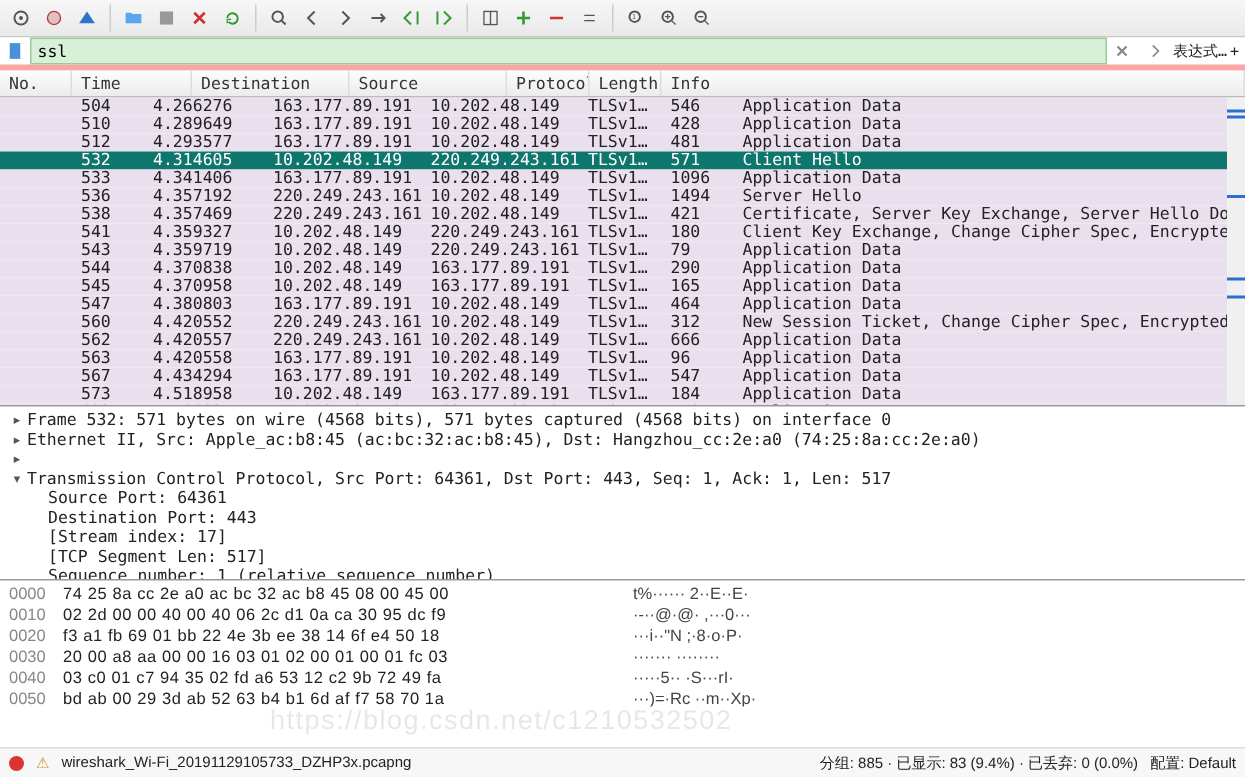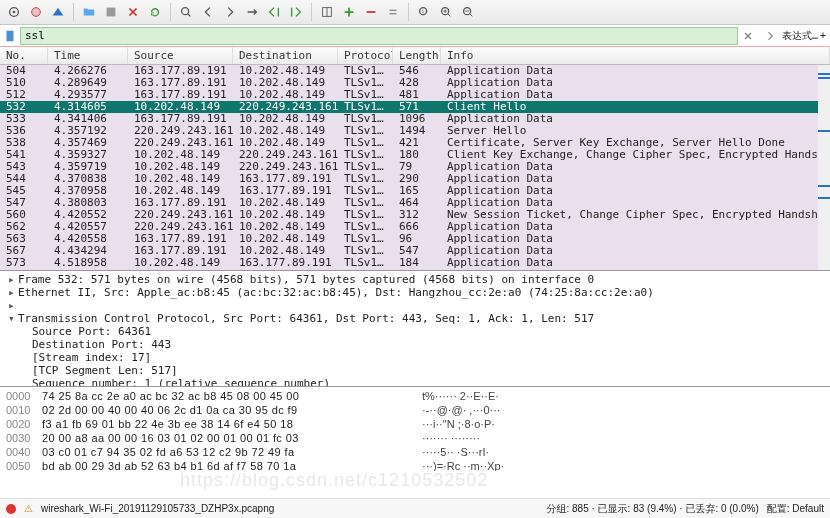--- a/index.html
+++ b/index.html
@@ -1,29 +1,29 @@
 <!DOCTYPE html>
 <html><head>
 <meta charset="utf-8">
 <style>
 * { margin:0; padding:0; box-sizing:border-box; }
 body { font-family: Menlo, Consolas, monospace; font-size:11px; background:#fff; color:#222; width:830px; height:518px; overflow:hidden; position:relative; }
 .toolbar { height:25px; background:linear-gradient(#f7f7f7,#e9e9e9); border-bottom:1px solid #c8c8c8; display:flex; align-items:center; padding:0 4px; gap:2px; }
 .tb-btn { width:20px; height:20px; display:flex; align-items:center; justify-content:center; border-radius:3px; cursor:pointer; }
 .tb-btn svg { width:14px; height:14px; }
 .tb-sep { width:1px; height:18px; background:#ccc; margin:0 3px; }
-.filterbar { height:22px; display:flex; align-items:center; background:#fff; border-bottom:1px solid #fca5a5;justify-content:flex-end; }
+.filterbar { height:22px; display:flex; align-items:center; background:#fff; border-bottom:4px solid #fca5a5;justify-content:flex-end; }
 .fb-btn { width:20px; height:20px; display:flex; align-items:center; justify-content:center; cursor:pointer; }
 .filter-input { flex:1; height:18px; border:1px solid #9c9; background:#d8f0d8; font:inherit; padding:0 4px; outline:none; }
 .fb-right { display:flex; align-items:center; gap:2px; margin-right:4px; font-size:10px; }
 .packets { height:224px; overflow:hidden; position:relative; border-bottom:1px solid #999; }
 .hdr { display:flex; height:18px; background:linear-gradient(#fdfdfd,#ececec); border-bottom:1px solid #bbb; }
 .col { padding:2px 6px; font-size:11px; color:#333; border-right:1px solid #ddd; white-space:nowrap; overflow:hidden; }
 .body { height:206px; overflow:hidden; position:relative; }
-.row { display:flex; height:12px; line-height:12px; background:#e9dfed; border-bottom:none; }
+.row { display:flex; height:12px; line-height:12px; background:#e9dfed; border-bottom:none;padding-left:48px; }
 .row.sel { background:#0f766e; color:#fff; }
 .row .c { padding:0 6px; font-size:11px; white-space:nowrap; overflow:hidden; font-family:Menlo,Consolas,monospace; }
 .gutter { position:absolute; right:0; top:18px; width:12px; height:206px; background:#f0f0f0; }
 .gutter .mark { position:absolute; width:100%; height:2px; background:#2d6fcf; }
 .details { height:116px; overflow:auto; padding:2px 0 2px 8px; font-size:11px; line-height:13px; border-bottom:1px solid #999; font-family:Menlo,Consolas,monospace; }
 .dl { display:flex; align-items:center; }
 .tw { width:10px; cursor:pointer; color:#555; }
 .sub { padding-left:24px; }
 .hex { height:84px; overflow:hidden; padding:2px 6px; font-size:11px; line-height:14px; font-family:Liberation Sans, sans-serif; }
 .hex .hr { display:flex; }
@@ -179,22 +179,22 @@
       </div>
     <span>表达式…</span>
     <span>+</span>
   </div>
 </div>
 
 <div class="packets">
   <div class="hdr">
     <div class="col c-no">No.</div>
     <div class="col c-time">Time</div>
+    <div class="col c-dst">Destination</div>
     <div class="col c-src">Source</div>
-    <div class="col c-dst">Destination</div>
     <div class="col c-proto">Protocol</div>
     <div class="col c-len">Length</div>
     <div class="col c-info">Info</div>
   </div>
   <div class="body" id="pkt-body">
       <div class="row">
         <div class="c c-no">504</div>
         <div class="c c-time">4.266276</div>
         <div class="c c-src">163.177.89.191</div>
         <div class="c c-dst">10.202.48.149</div>

